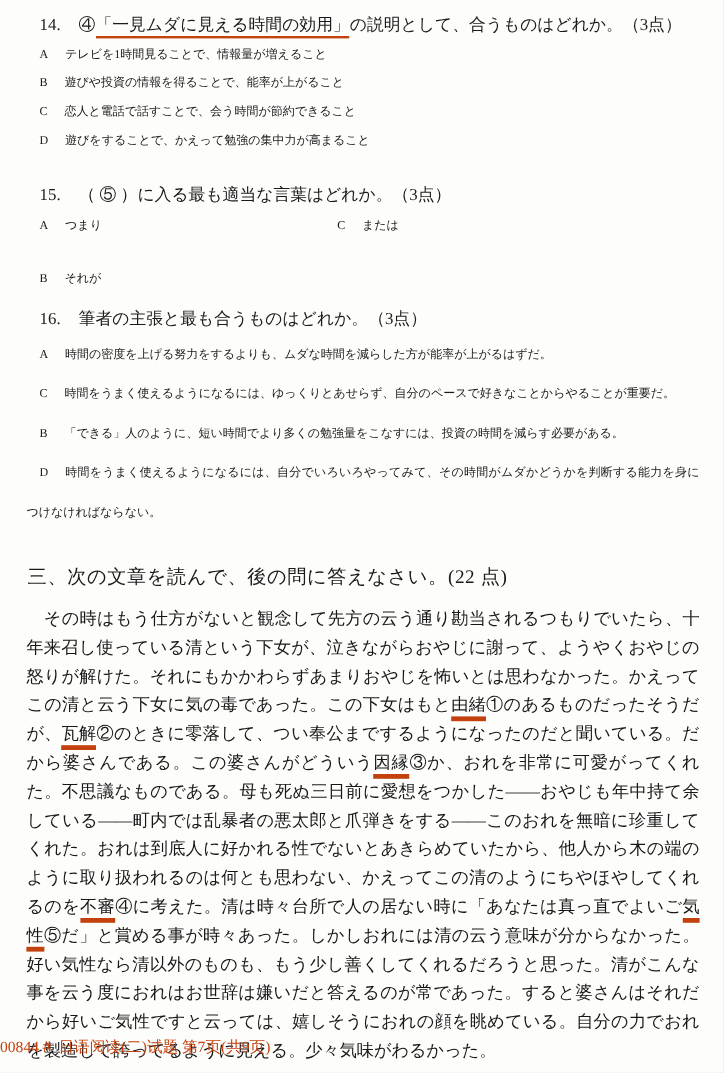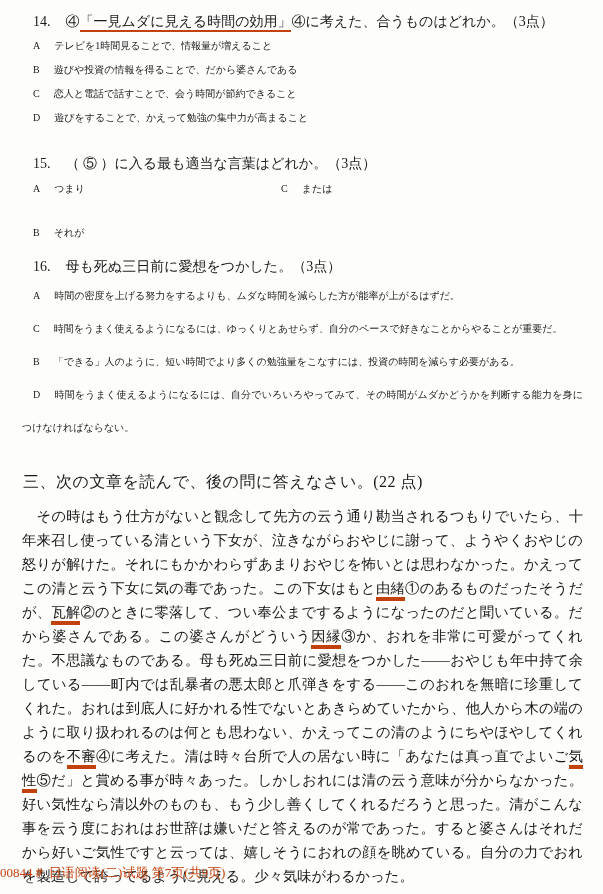--- a/index.html
+++ b/index.html
@@ -69,38 +69,38 @@
     font-size: 13px;
     color: #c2410c;
   }
 </style>
 </head>
 <body>
 
 <div class="page">
   <div id="questions">
       <div class="question">
-        <p class="stem"><span class="qnum">14.</span><span>④</span><span class="u">「一見ムダに見える時間の効用」</span><span>④に考えた、合うものはどれか。（3点）</span></p>
+        <p class="stem"><span class="qnum">14.</span><span>④</span><span class="u">「一見ムダに見える時間の効用」</span><span>の説明として、合うものはどれか。（3点）</span></p>
         <div class="opt-list">
           <p class="opt"><span class="opt-label">A</span><span class="opt-text">テレビを1時間見ることで、情報量が増えること</span></p>
-          <p class="opt"><span class="opt-label">B</span><span class="opt-text">遊びや投資の情報を得ることで、だから婆さんである</span></p>
+          <p class="opt"><span class="opt-label">B</span><span class="opt-text">遊びや投資の情報を得ることで、能率が上がること</span></p>
           <p class="opt"><span class="opt-label">C</span><span class="opt-text">恋人と電話で話すことで、会う時間が節約できること</span></p>
           <p class="opt"><span class="opt-label">D</span><span class="opt-text">遊びをすることで、かえって勉強の集中力が高まること</span></p>
         </div>
       </div>
       <div class="question">
         <p class="stem"><span class="qnum">15.</span><span>（ ⑤ ）に入る最も適当な言葉はどれか。（3点）</span></p>
         <div class="opt-grid">
           <p class="opt"><span class="opt-label">A</span><span class="opt-text">つまり</span></p>
           <p class="opt"><span class="opt-label">C</span><span class="opt-text">または</span></p>
           <p class="opt"><span class="opt-label">B</span><span class="opt-text">それが</span></p>
         </div>
       </div>
       <div class="question">
-        <p class="stem"><span class="qnum">16.</span><span>母も死ぬ三日前に愛想をつかした。（3点）</span></p>
+        <p class="stem"><span class="qnum">16.</span><span>筆者の主張と最も合うものはどれか。（3点）</span></p>
         <div class="opt-list">
           <p class="opt"><span class="opt-label">A</span><span class="opt-text">時間の密度を上げる努力をするよりも、ムダな時間を減らした方が能率が上がるはずだ。</span></p>
           <p class="opt"><span class="opt-label">C</span><span class="opt-text">時間をうまく使えるようになるには、ゆっくりとあせらず、自分のペースで好きなことからやることが重要だ。</span></p>
           <p class="opt"><span class="opt-label">B</span><span class="opt-text">「できる」人のように、短い時間でより多くの勉強量をこなすには、投資の時間を減らす必要がある。</span></p>
           <p class="opt"><span class="opt-label">D</span><span class="opt-text">時間をうまく使えるようになるには、自分でいろいろやってみて、その時間がムダかどうかを判断する能力を身につけなければならない。</span></p>
         </div>
       </div>
     </div>
 
   <div class="section-heading">三、次の文章を読んで、後の問に答えなさい。(22 点)</div>

